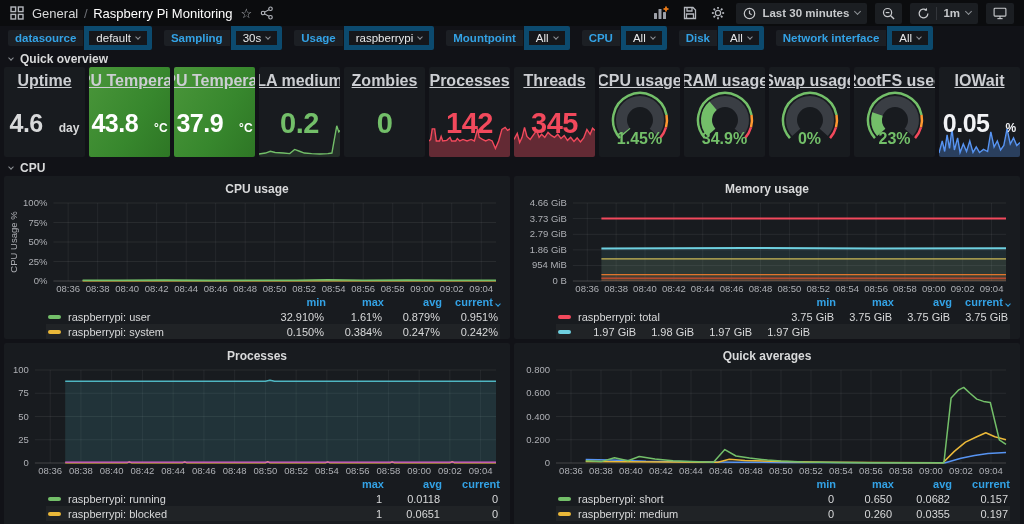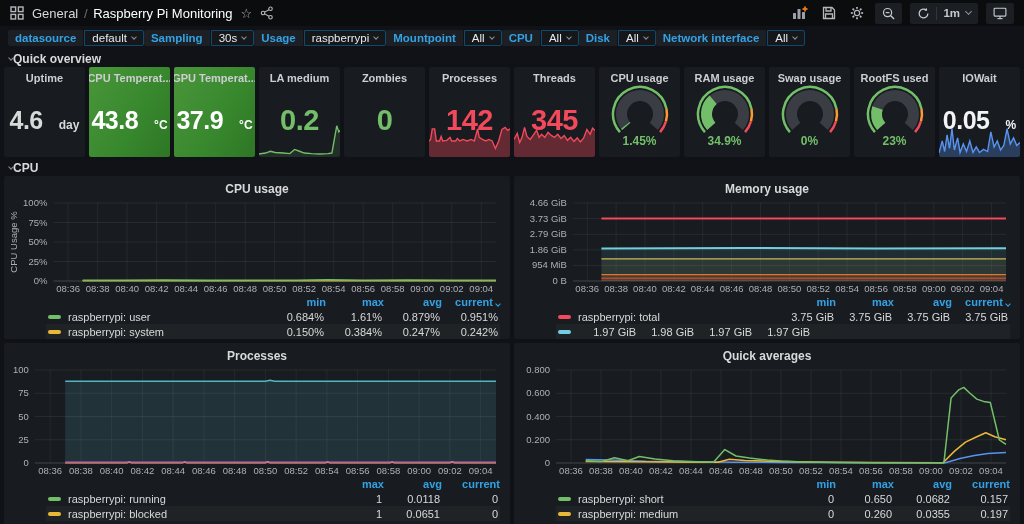--- a/index.html
+++ b/index.html
@@ -17,40 +17,40 @@
   .crumb-title { color:#ffffff; }
   .nav-right { margin-left:auto; display:flex; align-items:center; gap:8px; }
   .icon-btn { display:flex; align-items:center; gap:6px; background:#1b1e22; border-radius:2px; padding:0 7px; height:21px; cursor:pointer; }
   .icon-btn.plain { background:transparent; padding:0 3px; }
   .nav-ico { display:block; }
   .nav-text { font-size:11.5px; font-weight:600; color:#c7c9cc; }
   .vdiv { width:1px; height:13px; background:#33363b; }
   .star-glyph { font-size:13px; color:#b4b7bd; line-height:1; }
   .chev { display:inline-block; width:5px; height:5px; border-right:1.4px solid #8e9297; border-bottom:1.4px solid #8e9297; transform:rotate(45deg); margin-top:-3px; }
   
-  .submenu { height:24px; display:flex; align-items:center; padding:0 8px; background:#111217; }
+  .submenu { height:24px; display:flex; align-items:center; gap:12px; padding:0 8px; background:#111217; }
   .var { display:flex; align-items:center; gap:1px; }
   .var-label { background:#1c1f24; color:#33a2e5; font-size:11.5px; font-weight:600; padding:2px 7px; border-radius:2px 0 0 2px; }
-  .var-value { background:#15171b; border:1px solid #0c4a6e; color:#e8e9ea; font-size:11.5px; font-weight:500; padding:1px 7px; border-radius:0 2px 2px 0; display:flex; align-items:center; gap:5px; cursor:pointer; }
+  .var-value { background:#15171b; border:5px solid #0c4a6e; color:#e8e9ea; font-size:11.5px; font-weight:500; padding:1px 7px; border-radius:0 2px 2px 0; display:flex; align-items:center; gap:5px; cursor:pointer; }
   .var-value .chev { width:4px; height:4px; }
   
-  .row-hdr { display:flex; align-items:center; padding:0 9px; height:15px; margin:1px 0 1px 0; cursor:pointer; }
+  .row-hdr { display:flex; align-items:center; gap:7px; padding:0 9px; height:15px; margin:1px 0 1px 0; cursor:pointer; }
   .row-hdr .chev { width:4px; height:4px; margin-top:-2px; }
   .row-hdr-title { font-size:12px; font-weight:700; color:#d8d9da; }
   
   .stats { display:grid; grid-template-columns:repeat(12,1fr); gap:4px; padding:0 4px; height:90px; }
   .stat-panel { position:relative; background:#181b1f; border-radius:2px; overflow:hidden; display:flex; flex-direction:column; align-items:center; }
-  .stat-title { font-size:11px; font-weight:600; color:#ccced2; margin-top:5px; white-space:nowrap; z-index:2; cursor:pointer; }
+  .stat-title { font-size:16px; font-weight:600; color:#ccced2; margin-top:5px; white-space:nowrap; z-index:2; cursor:pointer;text-decoration:underline; }
   .stat-value { flex:1; display:flex; align-items:center; justify-content:center; gap:16px; z-index:2; width:100%; }
   .stat-value .v { font-size:25px; font-weight:700; letter-spacing:-0.5px; }
   .stat-value .u { font-size:12px; font-weight:600; margin-top:9px; }
   .stat-value.big .v { font-size:29px; }
   .spark { position:absolute; left:0; bottom:0; width:100%; height:34px; z-index:1; }
   .gauge-wrap { position:relative; flex:1; width:100%; display:flex; align-items:flex-start; justify-content:center; }
-  .gauge-value { position:absolute; bottom:9px; width:100%; text-align:center; font-size:12px; font-weight:700; color:#73bf69; z-index:2; }
+  .gauge-value { position:absolute; bottom:9px; width:100%; text-align:center; font-size:16px; font-weight:700; color:#73bf69; z-index:2; }
   
   .charts { display:grid; grid-template-columns:1fr 1fr; grid-template-rows:163px 200px; gap:4px; padding:0 4px; }
   .chart-panel { background:#181b1f; border-radius:2px; overflow:hidden; }
   .chart-title { text-align:center; font-size:12px; font-weight:600; color:#d8d9da; height:22px; padding-top:6px; cursor:pointer; }
   svg.chart { display:block; margin:0 auto; cursor:crosshair; }
   .legend { padding:0 10px 0 42px; font-size:11px; }
   .legend-header { display:flex; justify-content:flex-end; align-items:center; height:14px; color:#33a2e5; font-weight:700; }
   .lh { width:58px; text-align:right; cursor:pointer; white-space:nowrap; }
   .lh .chev { border-color:#33a2e5; width:4px; height:4px; margin-left:3px; }
   .legend-row { display:flex; align-items:center; height:15px; padding:0 2px; }
@@ -119,20 +119,28 @@
           <line x1="8" y1="1" x2="8" y2="3.2"></line>
             <line x1="8" y1="12.8" x2="8" y2="15"></line>
           <line x1="1" y1="8" x2="3.2" y2="8"></line>
             <line x1="12.8" y1="8" x2="15" y2="8"></line>
           <line x1="3" y1="3" x2="4.6" y2="4.6"></line>
             <line x1="11.4" y1="11.4" x2="13" y2="13"></line>
           <line x1="13" y1="3" x2="11.4" y2="4.6"></line>
             <line x1="4.6" y1="11.4" x2="3" y2="13"></line>
         </g>
       </svg>
+    </span>
+    <span class="icon-btn">
+      <svg class="nav-ico" width="13" height="13" viewBox="0 0 14 14">
+        <circle cx="7" cy="7" r="5.6" fill="none" stroke="#c7c9cc" stroke-width="1.3"></circle>
+        <path d="M7 3.8 V7 l2.3 1.4" fill="none" stroke="#c7c9cc" stroke-width="1.3"></path>
+      </svg>
+      <span class="nav-text">Last 30 minutes</span>
+      <span class="chev"></span>
     </span>
     <span class="icon-btn">
       <svg class="nav-ico" width="13" height="13" viewBox="0 0 14 14">
         <circle cx="6" cy="6" r="4.4" fill="none" stroke="#c7c9cc" stroke-width="1.3"></circle>
         <line x1="9.4" y1="9.4" x2="13" y2="13" stroke="#c7c9cc" stroke-width="1.5"></line>
         <line x1="4" y1="6" x2="8" y2="6" stroke="#c7c9cc" stroke-width="1.3"></line>
       </svg>
     </span>
     <span class="icon-btn">
       <svg class="nav-ico" width="13" height="13" viewBox="0 0 14 14">
@@ -390,21 +398,21 @@
     <div class="legend">
       <div class="legend-header">
         <span class="lh">min</span>
         <span class="lh">max</span>
         <span class="lh">avg</span>
         <span class="lh"><span>current</span><span class="chev"></span></span>
       </div>
       <div class="legend-row">
         <span class="swatch" style="background: rgb(115, 191, 105);"></span>
         <span class="series-name">raspberrypi: user</span>
-        <span class="lv">0.684%</span>
+        <span class="lv">32.910%</span>
         <span class="lv">1.61%</span>
         <span class="lv">0.879%</span>
         <span class="lv">0.951%</span>
       </div>
       <div class="legend-row alt">
         <span class="swatch" style="background: rgb(234, 184, 57);"></span>
         <span class="series-name">raspberrypi: system</span>
         <span class="lv">0.150%</span>
         <span class="lv">0.384%</span>
         <span class="lv">0.247%</span>

